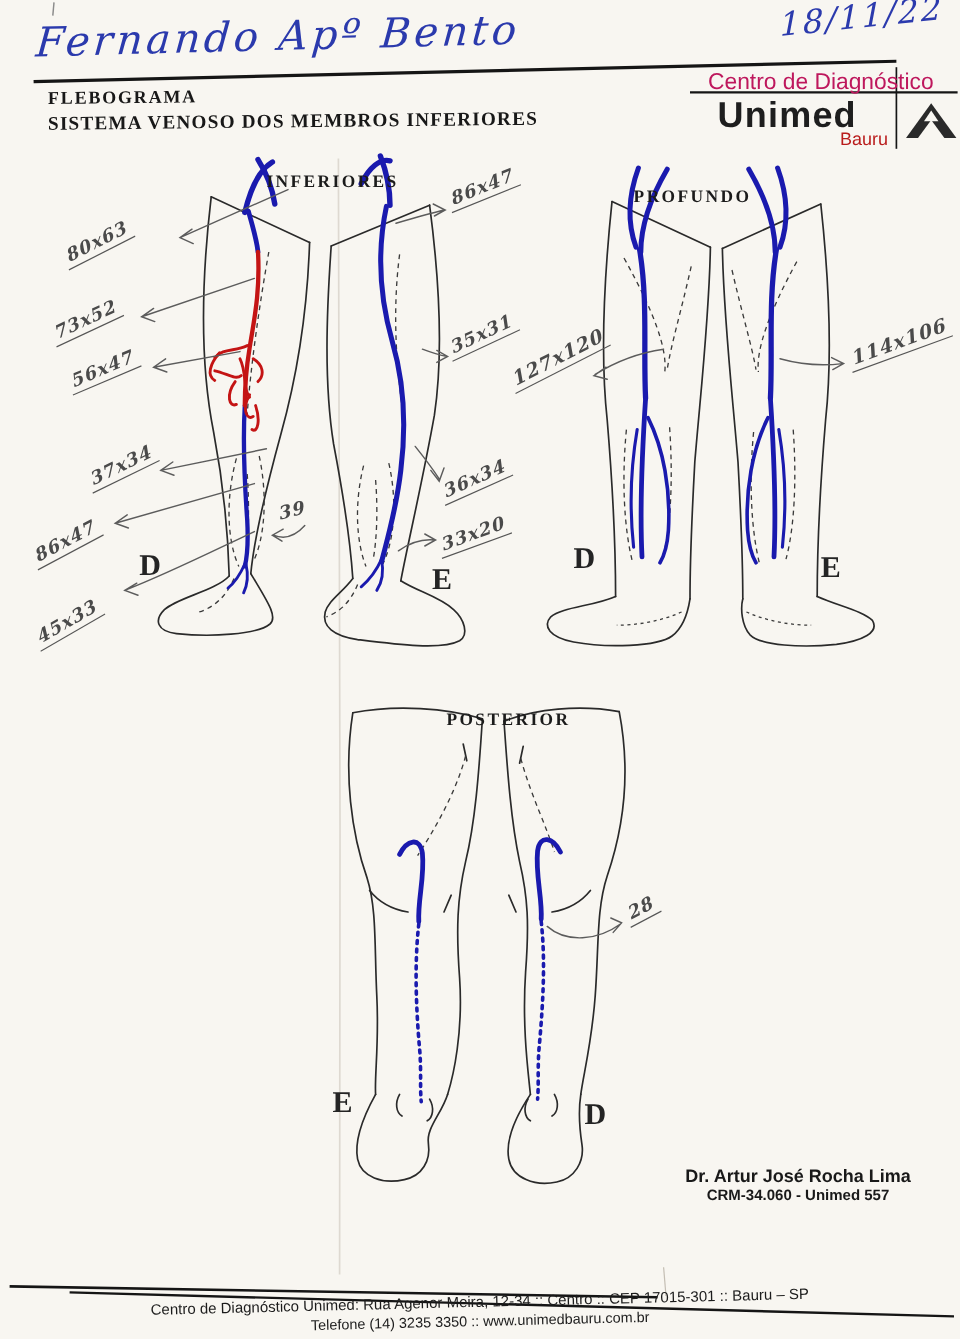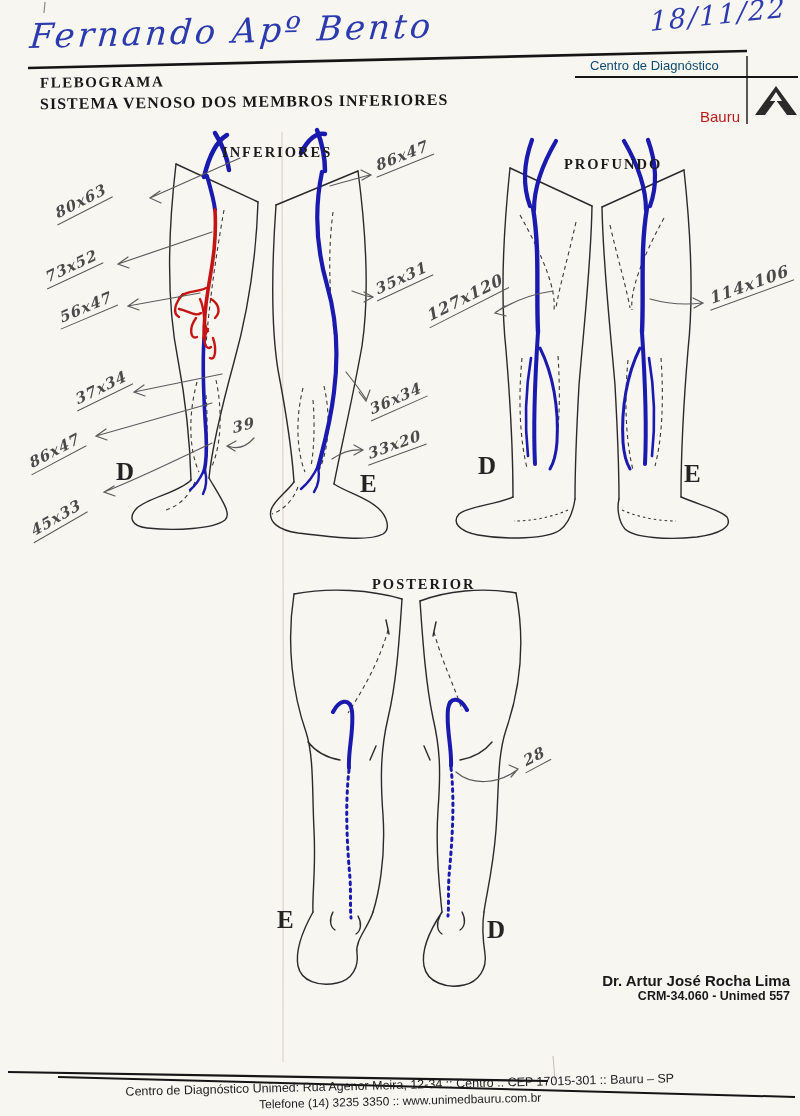--- a/index.html
+++ b/index.html
@@ -13,26 +13,26 @@
   .ann{font-size:15px;font-weight:bold;color:#4a4a4a;letter-spacing:1px;
        border-bottom:1.6px solid #555;padding:0 3px 1px 3px;}
   .ann.big{font-size:16px;}
   .ann.no-ul{border-bottom:none;}
   .ink{color:#2b3aad;}
   .patient{font-size:34px;letter-spacing:3px;left:30px;top:16px;--r:-1.5deg;}
   .date{font-size:27px;letter-spacing:2px;left:650px;top:6px;--r:-6deg;}
   
   .report-title{left:40px;top:74px;font-weight:bold;font-size:15px;letter-spacing:1.5px;color:#181818;transform:rotate(-.6deg);}
   .report-subtitle{left:40px;top:93px;font-weight:bold;font-size:16px;letter-spacing:1px;color:#181818;transform:rotate(-.6deg);}
-  .clinic-label{left:590px;top:58px;font-family:"Liberation Sans",sans-serif;font-size:13px;color:#0c4a6e;}
+  .clinic-label{left:590px;top:58px;font-family:"Liberation Sans",sans-serif;font-size:19px;color:#be185d;}
   .brand{left:598px;top:80px;font-family:"Liberation Sans",sans-serif;font-weight:bold;font-size:30px;letter-spacing:1px;color:#1e1e1e;}
   .city{left:700px;top:108px;font-family:"Liberation Sans",sans-serif;font-size:15px;color:#b91c1c;}
   .sec-title{position:absolute;font-weight:bold;font-size:14.5px;letter-spacing:2px;color:#1b1b1b;}
   .leg-label{position:absolute;font-size:25px;font-weight:bold;color:#242424;}
-  .signature{left:540px;top:972px;width:250px;text-align:right;font-family:"Liberation Sans",sans-serif;color:#191919;}
+  .signature{left:540px;top:972px;width:250px;text-align:center;font-family:"Liberation Sans",sans-serif;color:#191919;}
   .signature .doc{font-weight:bold;font-size:15px;}
   .signature .crm{font-size:12.5px;font-weight:bold;}
   .footer{left:0;top:1078px;width:800px;text-align:center;font-family:"Liberation Sans",sans-serif;
           color:#1c1c1c;transform:rotate(-1.4deg);}
   .footer .f1{font-size:12.5px;}
   .footer .f2{font-size:12px;margin-top:2px;}
 </style>
 </head>
 <body>
 
@@ -205,25 +205,26 @@
       <line x1="58" y1="1077" x2="795" y2="1097" stroke-width="2"></line>
     </g>
   </svg>
 
   <span class="hw ink patient">Fernando Apº Bento</span>
   <span class="hw ink date">18/11/22</span>
 
   <span class="abs report-title">FLEBOGRAMA</span>
   <span class="abs report-subtitle">SISTEMA VENOSO DOS MEMBROS INFERIORES</span>
   <span class="abs clinic-label">Centro de Diagnóstico</span>
+  <span class="abs brand">Unimed</span>
   <span class="abs city">Bauru</span>
 
   <span class="sec-title" style="left:222px;top:144px;">INFERIORES</span>
-  <span class="sec-title" style="left:564px;top:156px;">PROFUNDO</span>
-  <span class="sec-title" style="left:372px;top:576px;">POSTERIOR</span>
+  <span class="sec-title" style="left:528px;top:156px;">PROFUNDO</span>
+  <span class="sec-title" style="left:372px;top:592px;">POSTERIOR</span>
 
   <span class="leg-label" style="left:116px;top:458px;">D</span>
   <span class="leg-label" style="left:360px;top:470px;">E</span>
   <span class="leg-label" style="left:478px;top:452px;">D</span>
   <span class="leg-label" style="left:684px;top:460px;">E</span>
   <span class="leg-label" style="left:277px;top:906px;">E</span>
   <span class="leg-label" style="left:487px;top:916px;">D</span>
 
   <span class="hw ann" style="left:54px;top:206px;--r:-27deg;">80x63</span>
   <span class="hw ann" style="left:44px;top:270px;--r:-25deg;">73x52</span>

